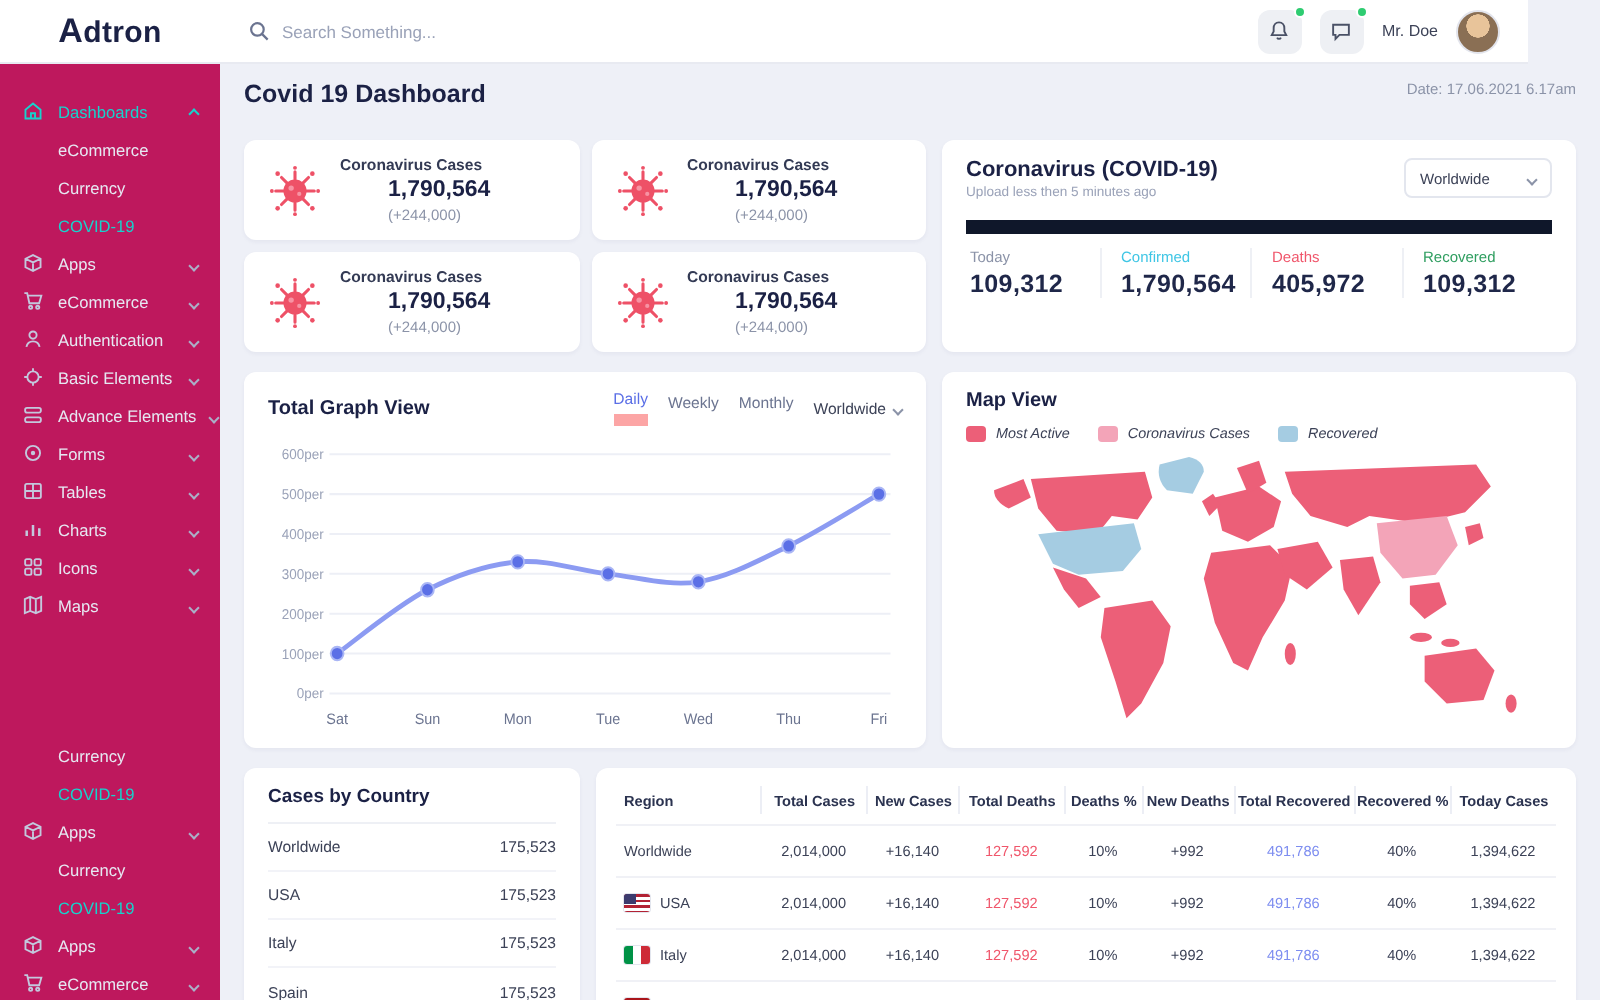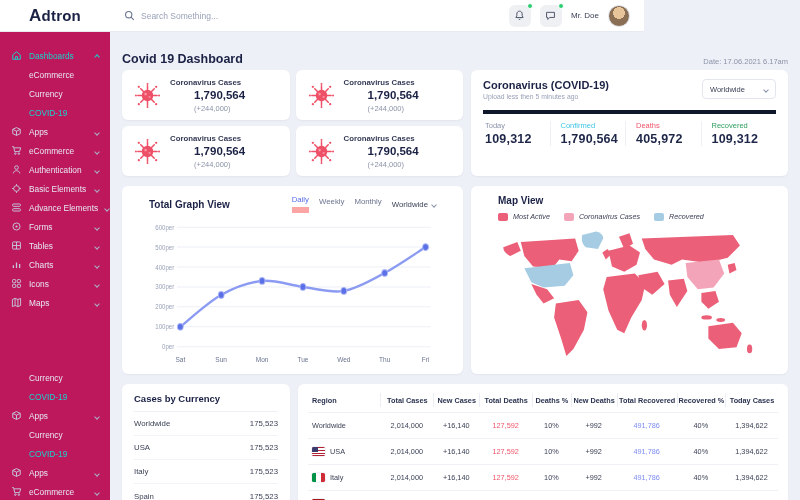--- a/index.html
+++ b/index.html
@@ -2,21 +2,21 @@
 <html><head>
 <meta charset="utf-8">
 <style>
   * { margin:0; padding:0; box-sizing:border-box; }
   html,body { background:#dfe2ec; }
   .app {
     width:800px; height:500px; position:relative; overflow:hidden;
     background:#eef0f7; font-family:"Liberation Sans",sans-serif; color:#1f2749;
   }
   
-  .topbar { position:absolute; top:0; left:0; width:644px; height:32px; background:#fff;
+  .topbar { position:absolute; top:0; left:0; width:764px; height:32px; background:#fff;
     border-bottom:1px solid #e8eaf1; display:flex; align-items:center; z-index:5; }
   .logo { width:110px; text-align:center; font-size:15px; font-weight:bold; color:#1b2145; letter-spacing:.2px; }
   .logo b { font-size:17px; }
   .searchwrap { display:flex; align-items:center; gap:6px; margin-left:14px; flex:1; }
   .searchwrap svg { width:11px; height:11px; stroke:#6b7490; }
   .searchwrap input { border:none; outline:none; font-size:8.5px; color:#3c4257; width:180px; background:transparent; font-family:inherit; }
   .searchwrap input::placeholder { color:#9aa2b8; }
   .tb-right { display:flex; align-items:center; gap:9px; margin-right:14px; }
   .tb-btn { width:22px; height:22px; background:#eef0f4; border-radius:6px; position:relative;
     display:flex; align-items:center; justify-content:center; cursor:pointer; }
@@ -32,48 +32,48 @@
   .sn-sub { padding-left:29px; }
   .sn-item.active, .sn-item.active .sn-ic { color:#16d3cd; }
   .chev { width:4px; height:4px; border-right:1.1px solid currentColor; border-bottom:1.1px solid currentColor; display:inline-block; flex:0 0 auto; }
   .chev.down { transform:rotate(45deg); margin-top:-2px; }
   .chev.up { transform:rotate(-135deg); margin-top:2px; }
   .sn-ch { margin-left:auto; color:#aab0c8; }
   .sn-item.active .sn-ch { color:#16d3cd; }
   .sn-gap { height:56px; }
   
   .main { position:absolute; left:110px; top:32px; right:0; bottom:0; overflow:hidden; padding:8px 12px; }
-  .page-head { display:flex; align-items:flex-end; justify-content:space-between; height:26px; margin-bottom:4px; }
+  .page-head { display:flex; align-items:flex-start; justify-content:space-between; height:26px; margin-bottom:4px; }
   .page-title { font-size:12.5px; font-weight:bold; color:#1b2145; }
   .page-date { font-size:7.5px; color:#8b93a8; }
   .card { background:#fff; border-radius:6px; box-shadow:0 1px 2px rgba(30,40,90,.05); }
   .row-top { display:grid; grid-template-columns:341px 1fr; gap:8px; }
   .virus-grid { display:grid; grid-template-columns:1fr 1fr; grid-template-rows:50px 50px; gap:6px; }
   .vcard { display:flex; align-items:center; gap:9px; padding:0 12px; cursor:default; }
   .vcard svg { width:27px; height:27px; flex:0 0 auto; }
   .vc-title { font-size:7.8px; color:#333a54; font-weight:bold; margin-bottom:2px; }
   .vc-val { font-size:11.5px; font-weight:bold; color:#1b2145;margin-left:24px; }
   .vc-delta { font-size:7.5px; color:#8b93a8; font-weight:normal; }
   
   .ov-card { padding:9px 12px 6px; display:flex; flex-direction:column; }
   .ov-top { display:flex; justify-content:space-between; align-items:flex-start; }
   .ov-title { font-size:11px; font-weight:bold; color:#1b2145; }
   .ov-sub { font-size:6.8px; color:#9aa2b8; margin-top:2px; }
   .select { display:flex; align-items:center; justify-content:space-between; border:1px solid #e3e6ee; border-radius:4px;
     padding:0 7px; height:20px; width:74px; font-size:7.5px; color:#3c4257; cursor:pointer; }
   .select .chev { color:#8b93a8; }
-  .ov-stats { display:flex; margin-top:10px; border-top:4px solid #0f172a; padding-top:7px; }
+  .ov-stats { display:flex; margin-top:10px; border-top:7px solid #0f172a; padding-top:7px; }
   .ov-stat { flex:1; padding-left:10px; border-left:1px solid #eef0f5; }
   .ov-stat:first-child { border-left:none; padding-left:2px; }
   .ov-lb { font-size:7.5px; margin-bottom:2px; }
   .ov-vl { font-size:12.5px; font-weight:bold; color:#1f2749; letter-spacing:.2px; }
   .c-gray{color:#8b93a8;} .c-cyan{color:#3fc6e5;} .c-red{color:#f0566b;} .c-green{color:#2f9e60;}
   
   .row-mid { display:grid; grid-template-columns:341px 1fr; gap:8px; margin-top:10px; }
-  .gcard { height:188px; padding:9px 27px; }
+  .gcard { height:188px; padding:9px 12px; }
   .g-head { display:flex; align-items:center; justify-content:space-between; }
   .g-title { font-size:10px; font-weight:bold; color:#1b2145; }
   .g-tabs { display:flex; align-items:center; gap:10px; }
   .g-tab { font-size:7.8px; color:#6b7490; padding-bottom:3px; cursor:pointer; border-bottom:2px solid transparent; }
   .g-tab.active { color:#5b6fe6; border-bottom:6px solid #fca5a5; }
   .g-dd { display:flex; align-items:center; gap:4px; font-size:7.8px; color:#3c4257; cursor:pointer; }
   .g-dd .chev { color:#8b93a8; }
   #line-chart { width:100%; height:152px; margin-top:4px; }
   
   .m-legend { display:flex; align-items:center; gap:14px; margin-top:6px; }
@@ -515,21 +515,21 @@
           <ellipse cx="238" cy="104" rx="6" ry="2.5" fill="#ec5f78"></ellipse>
           <ellipse cx="254" cy="107" rx="5" ry="2.2" fill="#ec5f78"></ellipse>
           <path d="M240 114 268 110l10 12-6 16-20 2-12-12z" fill="#ec5f78"></path>
           <ellipse cx="287" cy="140" rx="3" ry="5" fill="#ec5f78"></ellipse>
         </svg>
       </div>
     </div>
 
     <div class="row-bot">
       <div class="card cc-card">
-        <div class="cc-title">Cases by Currency</div>
+        <div class="cc-title">Cases by Country</div>
         <div class="cc-row">
           <span>Worldwide</span>
           <span class="cc-val">175,523</span>
         </div>
         <div class="cc-row">
           <span>USA</span>
           <span class="cc-val">175,523</span>
         </div>
         <div class="cc-row">
           <span>Italy</span>

